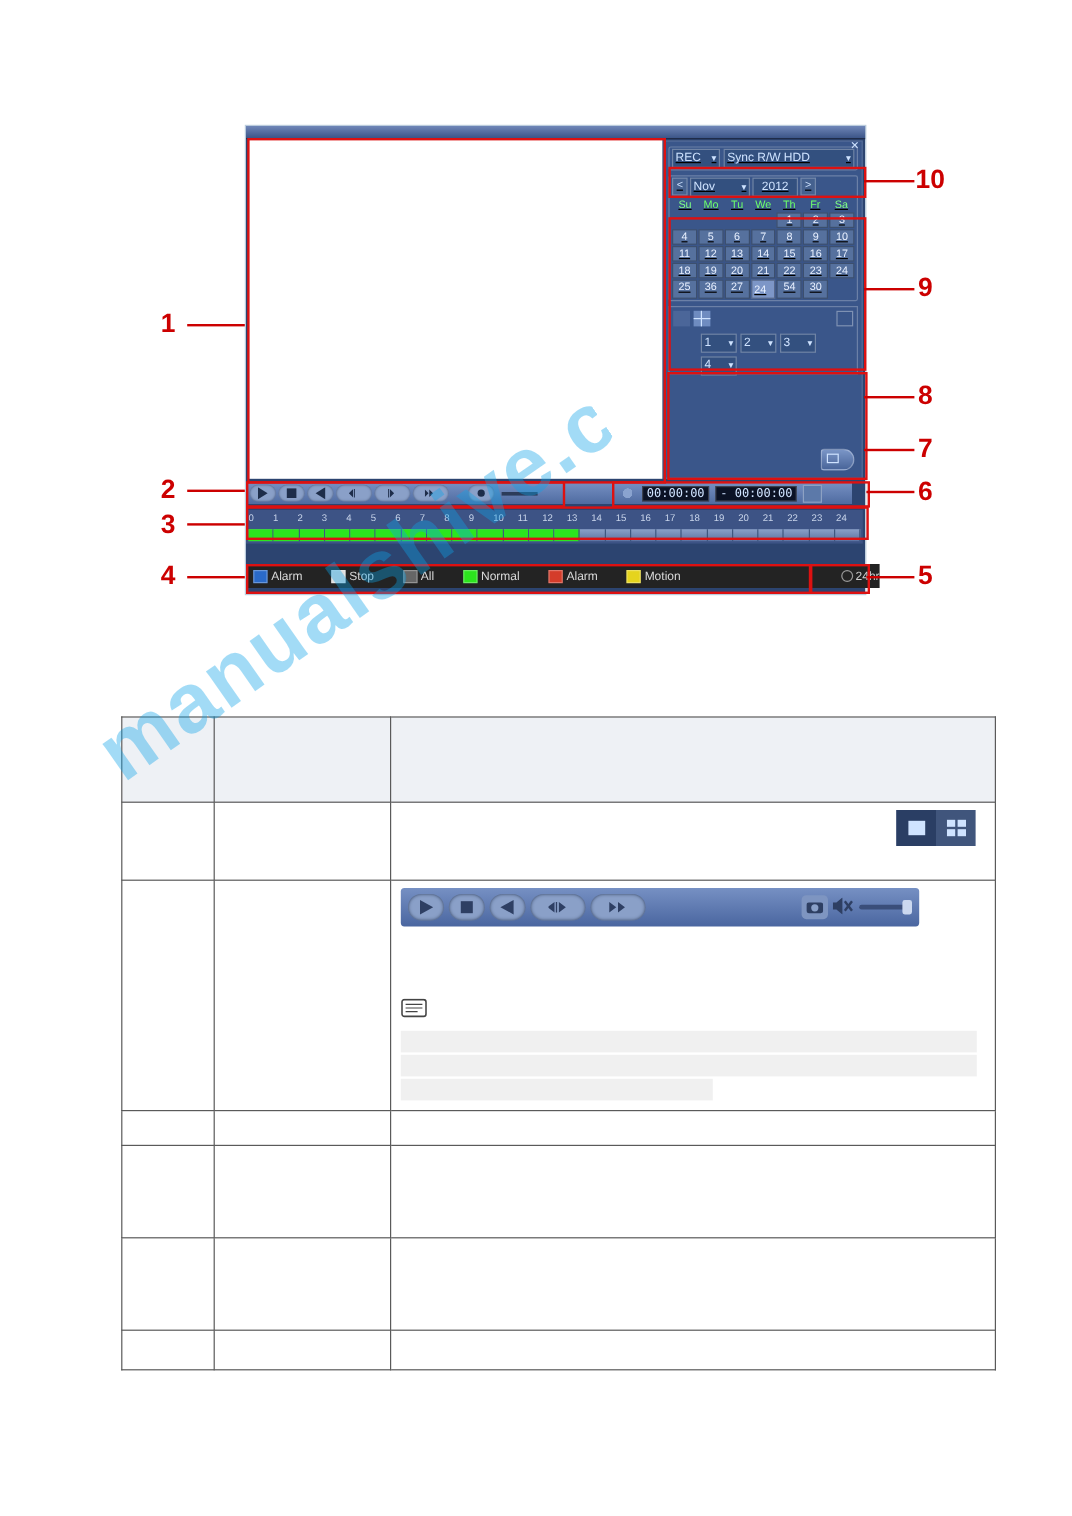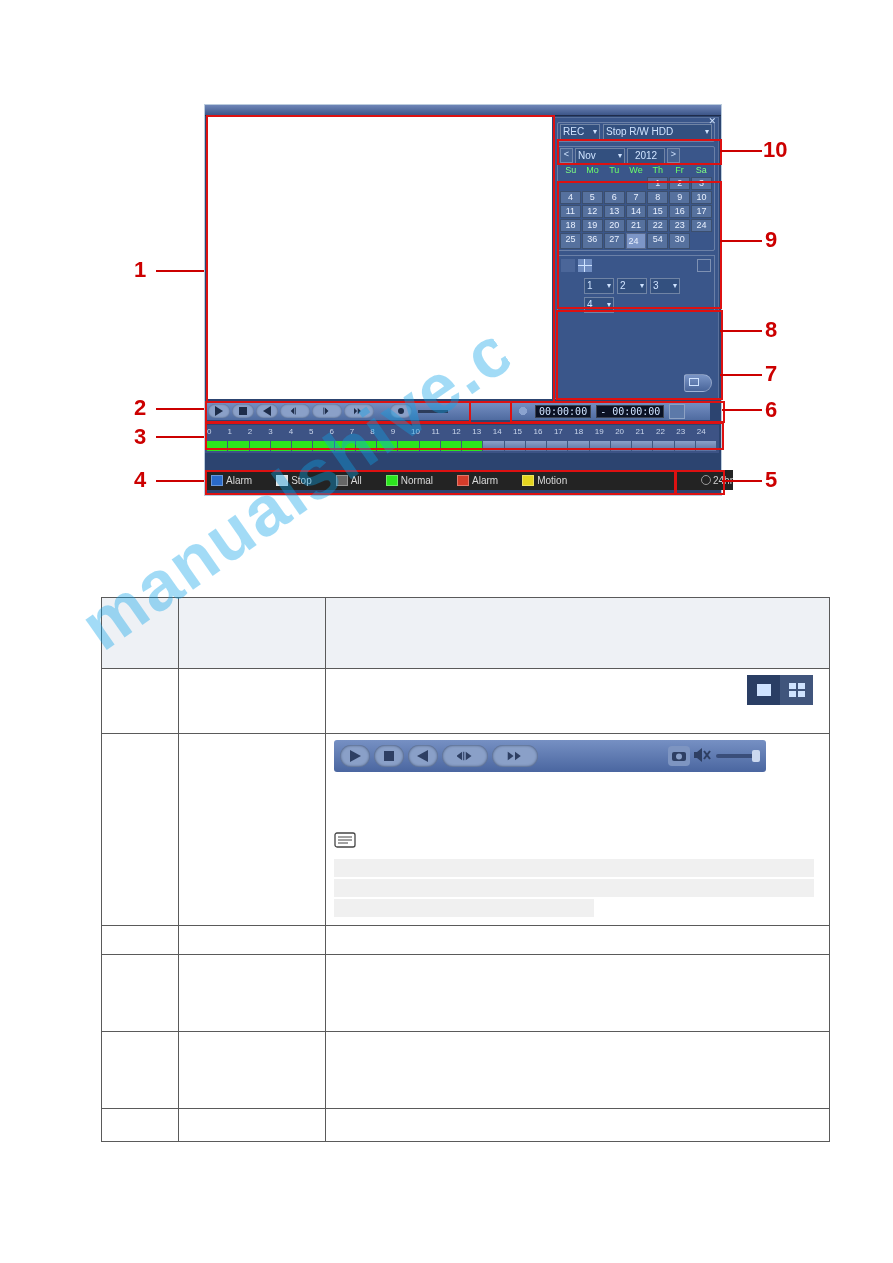--- a/index.html
+++ b/index.html
@@ -14,21 +14,21 @@
     position:absolute; left:205px; top:105px; width:516px; height:390px;
     background:#2c4470;
     outline:1px solid #bcd;
   }
   .fig-titlebar { position:absolute; left:0; top:0; width:100%; height:10px;
     background:linear-gradient(#6f86b8,#3c5588); border-bottom:1px solid #1f2c4a;}
   .video { position:absolute; left:2px; top:11px; width:345px; height:283px; background:#fff; }
   .sidebar { position:absolute; right:2px; top:12px; width:164px; height:280px;
     background:#3a568a; border:1px solid rgba(255,255,255,.15);}
   .sb-close { position:absolute; top:-2px; right:2px; color:#cfe3ff; font-size:9px; }
-  .sb-block { border:1px solid rgba(255,255,255,.25); margin:4px 3px; padding:1px 2px; border-radius:2px;}
+  .sb-block { border:1px solid rgba(255,255,255,.25); margin:4px 3px; padding:1px 2px; border-radius:2px;text-decoration:underline;}
   .sb-row1 { display:flex; gap:3px; }
   .sel { background:#33507f; color:#cfe3ff; font-size:10px; height:14px; line-height:14px;
          border:1px solid rgba(255,255,255,.3); padding:0 2px; display:flex; align-items:center;
          justify-content:space-between;}
   .sel .arr { margin-left:2px; font-size:8px;}
   .calnav { display:flex; gap:2px; margin-bottom:1px;}
   .calnav .btn { width:11px; height:13px; background:#45618f; text-align:center;
                  font-size:9px; color:#cfe3ff; border:1px solid rgba(255,255,255,.25);}
   .dow { display:grid; grid-template-columns:repeat(7,1fr); font-size:9px; text-align:center; color:#6cff6a;
          margin-bottom:2px;}
@@ -140,21 +140,21 @@
 
     <div class="sidebar">
        <div class="sb-close">✕</div>
        <div class="sb-block">
          <div class="sb-row1">
            <div class="sel" style="width:34px">
               <span>REC</span>
               <span class="arr">▾</span>
             </div>
            <div class="sel" style="flex:1">
-              <span>Stop R/W HDD</span>
+              <span>Sync R/W HDD</span>
               <span class="arr">▾</span>
             </div>
          </div>
        </div>
        <div class="sb-block">
          <div class="calnav">
            <div class="btn">&lt;</div>
            <div class="sel" style="width:44px">
               <span>Nov</span>
               <span class="arr">▾</span>

